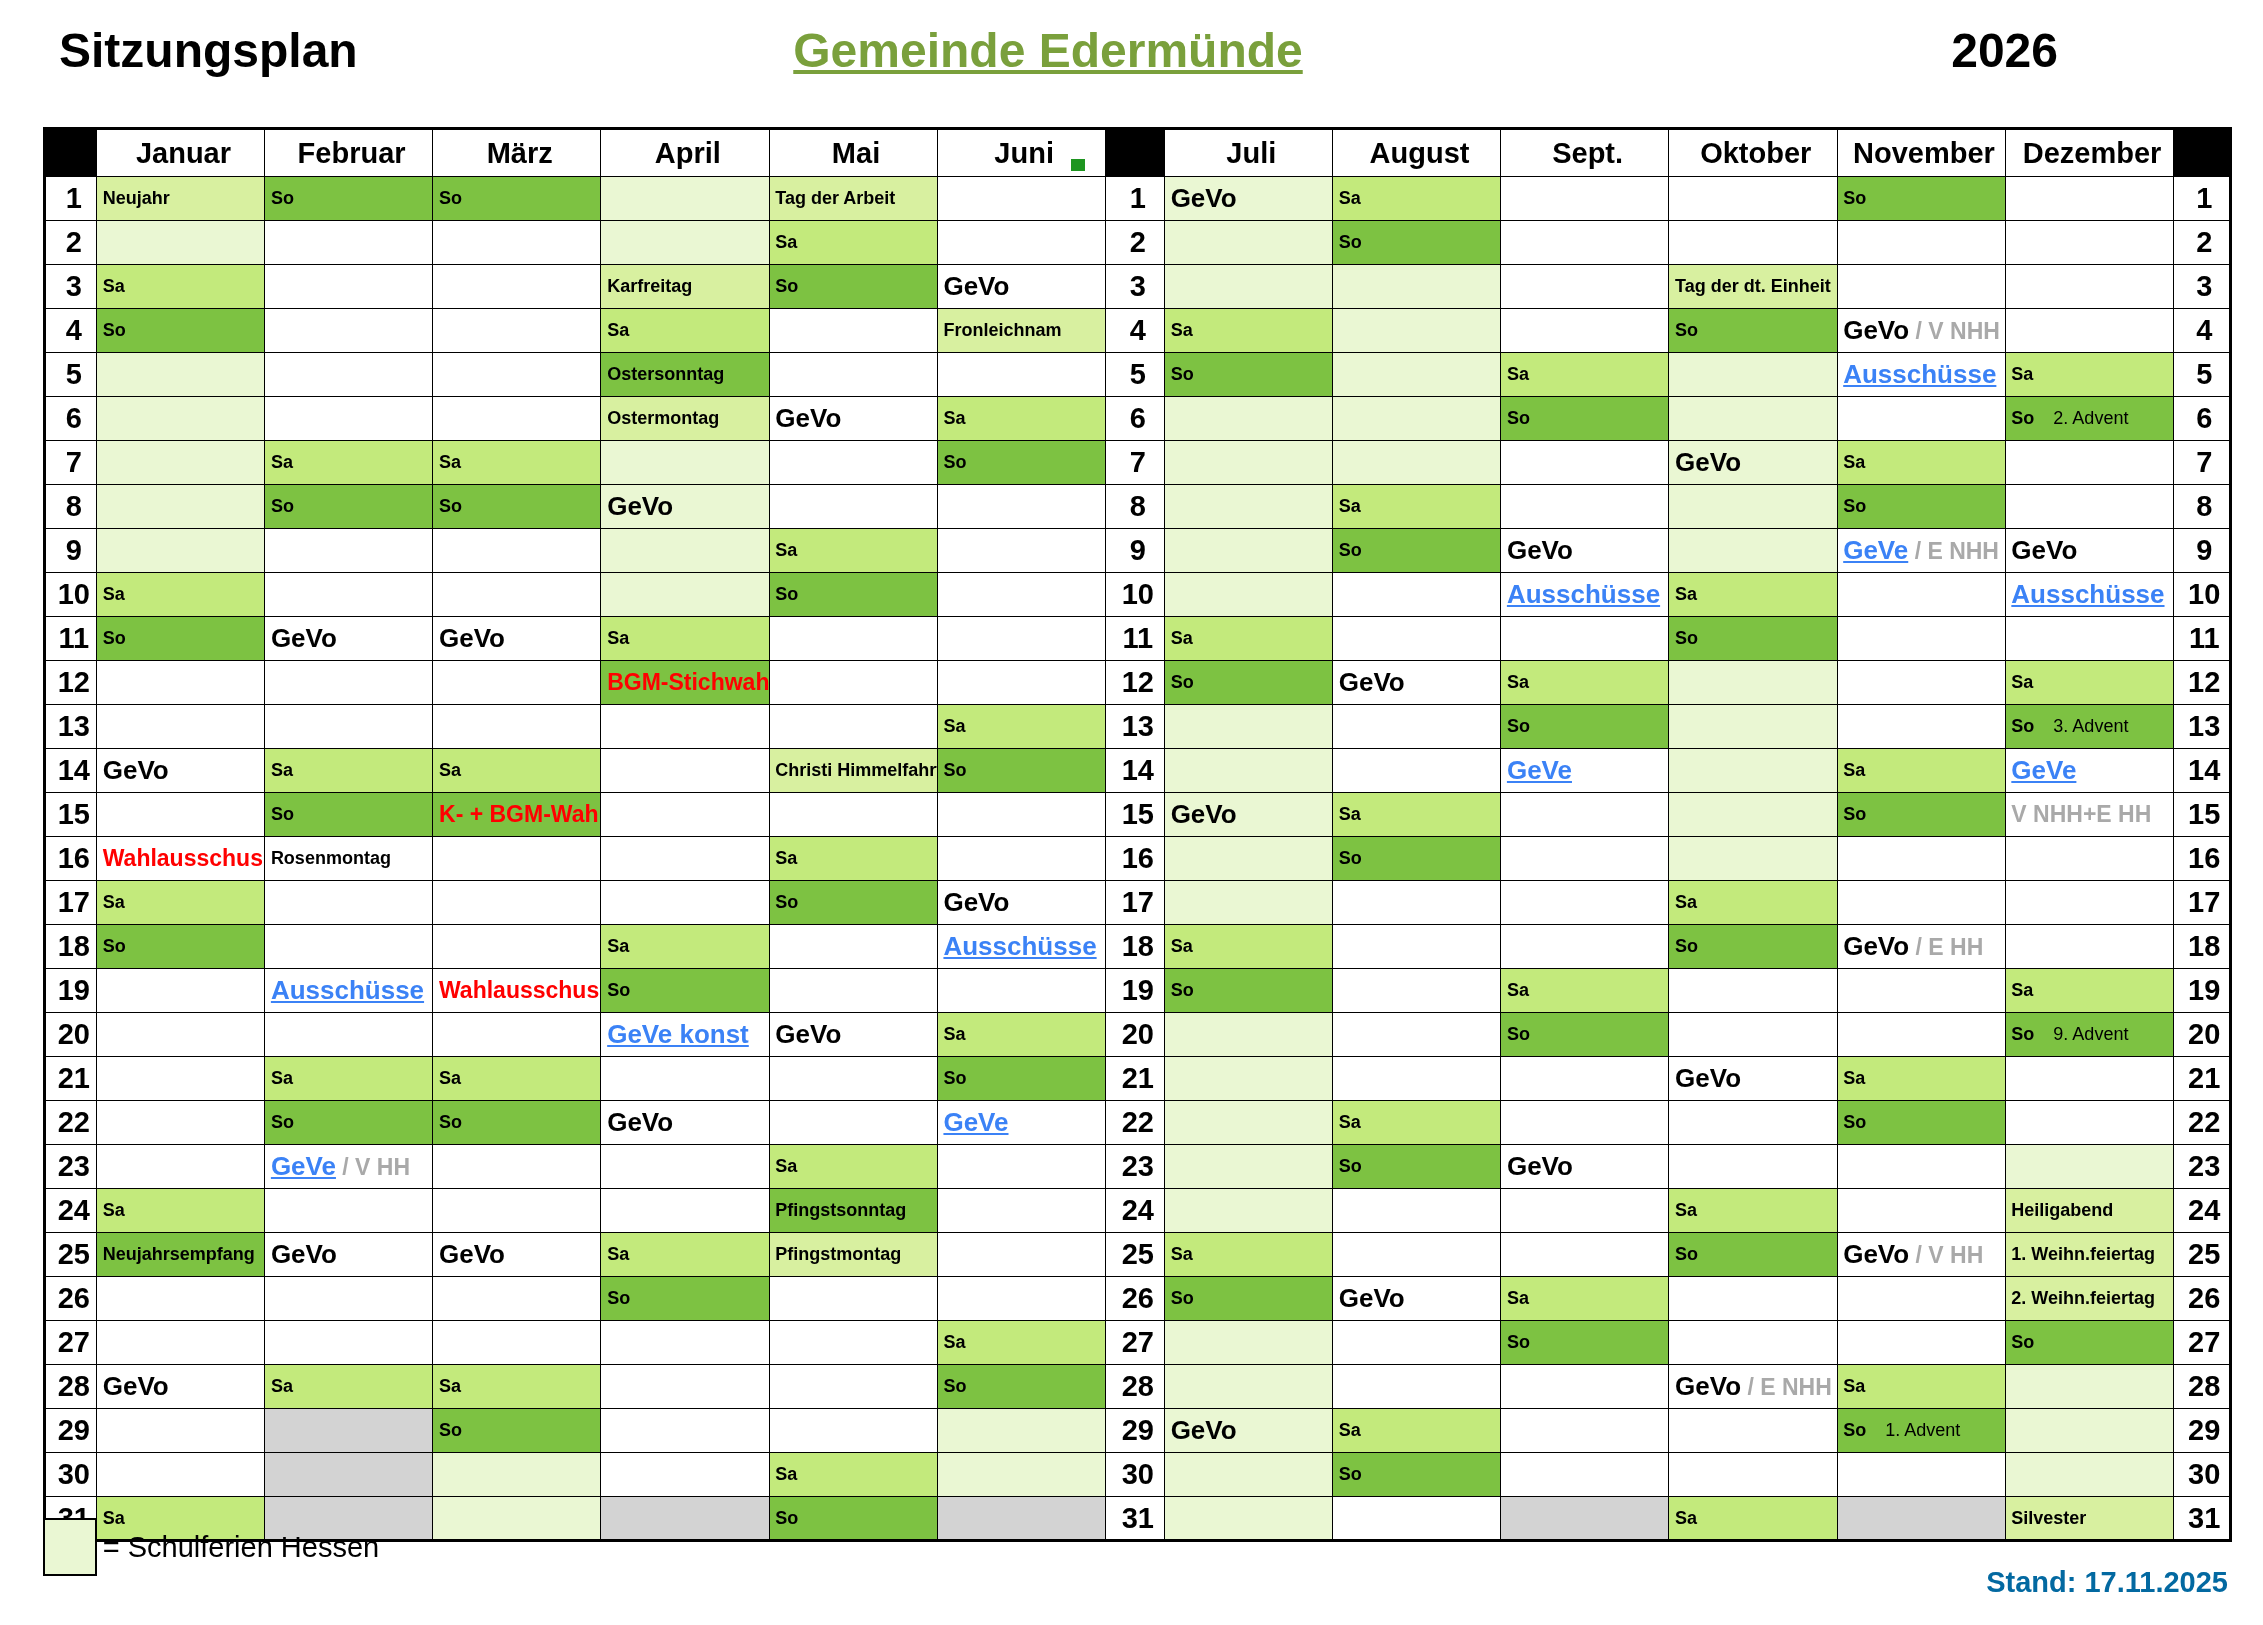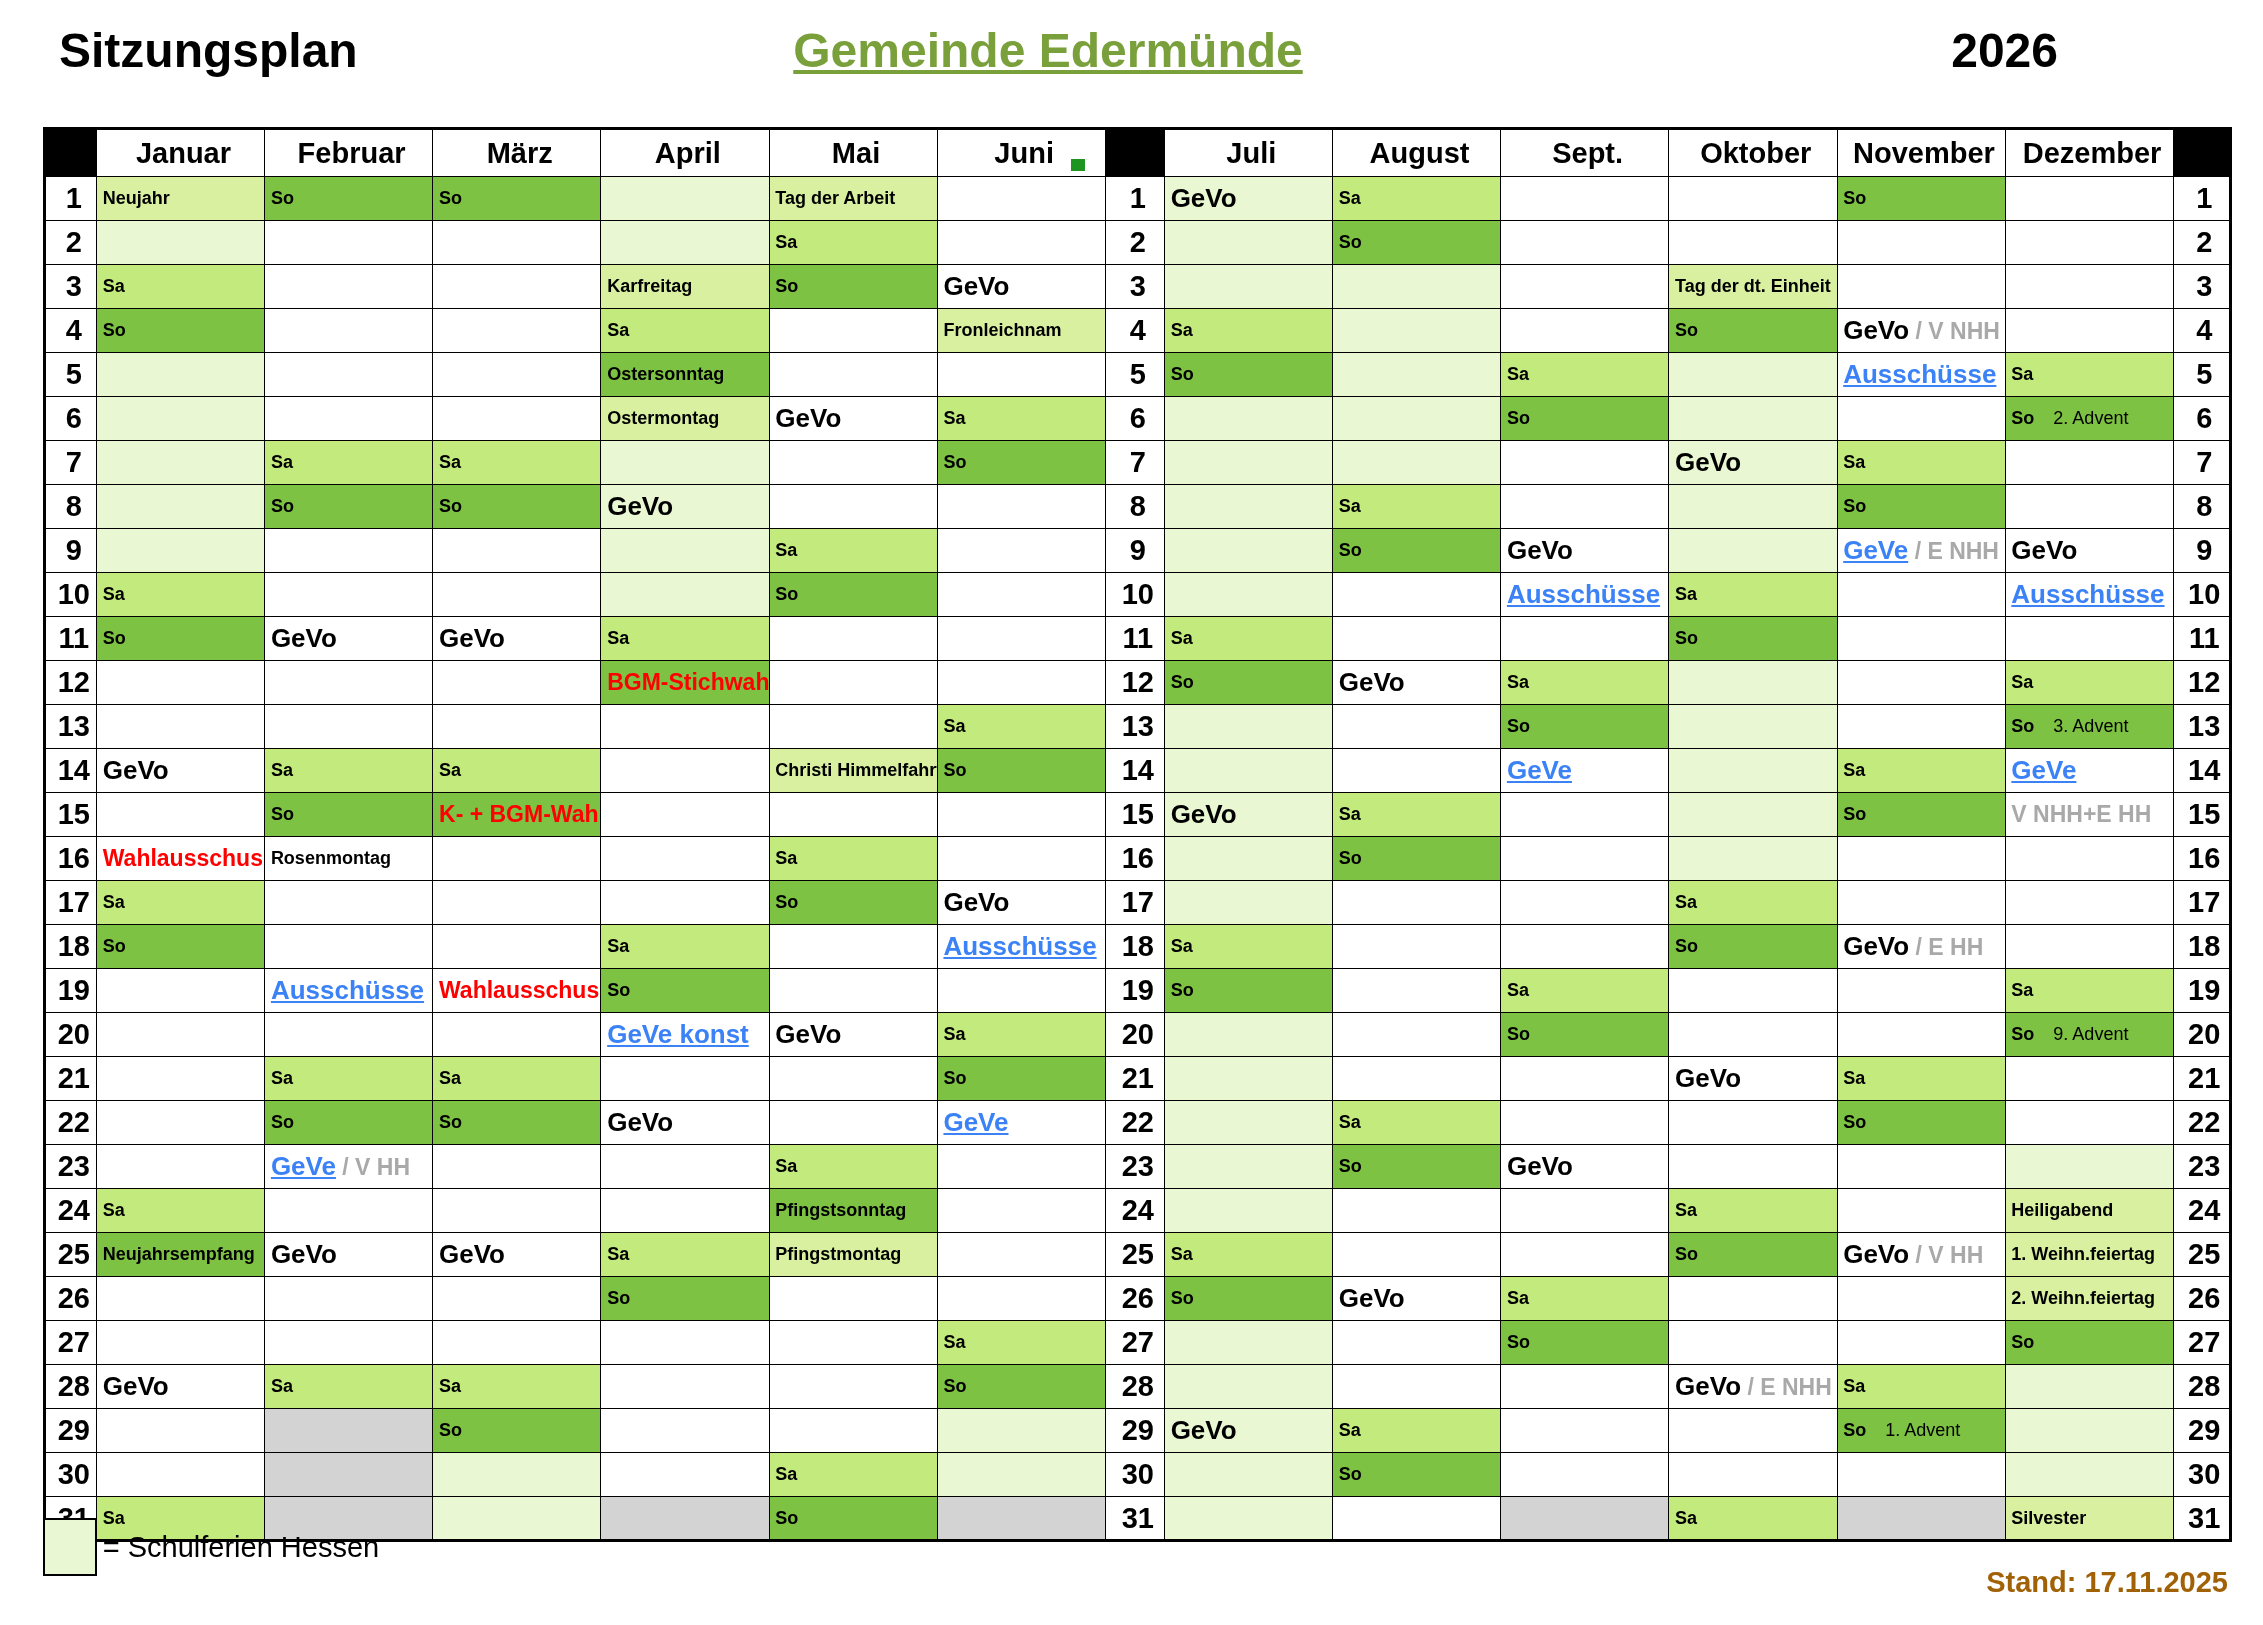--- a/index.html
+++ b/index.html
@@ -40,21 +40,21 @@
   .seg-y{font-size:23px;font-weight:bold;color:#A9A9A9;}
   .seg-a{font-size:18px;font-weight:normal;color:#000;margin-left:19px;}
 
   
   .juni-marker{position:absolute;left:1071px;top:159px;width:14.3px;height:12.4px;background:#1E9520;}
 
   
   .legend{position:absolute;left:43px;top:1518px;display:flex;align-items:center;}
   .legend-box{width:50px;height:54px;background:#EAF7D3;border:2.9px solid #000;}
   .legend-text{font-size:29px;color:#000;margin-left:5.7px;}
-  .stand{position:absolute;right:36px;top:1566px;font-size:29px;font-weight:bold;color:#a16207;}
+  .stand{position:absolute;right:36px;top:1566px;font-size:29px;font-weight:bold;color:#0369a1;}
 </style>
 </head>
 <body>
 
 <div class="titlebar">
   <div class="title-left">Sitzungsplan</div>
   <div class="title-center">Gemeinde Edermünde</div>
   <div class="title-right">2026</div>
 </div>
 

